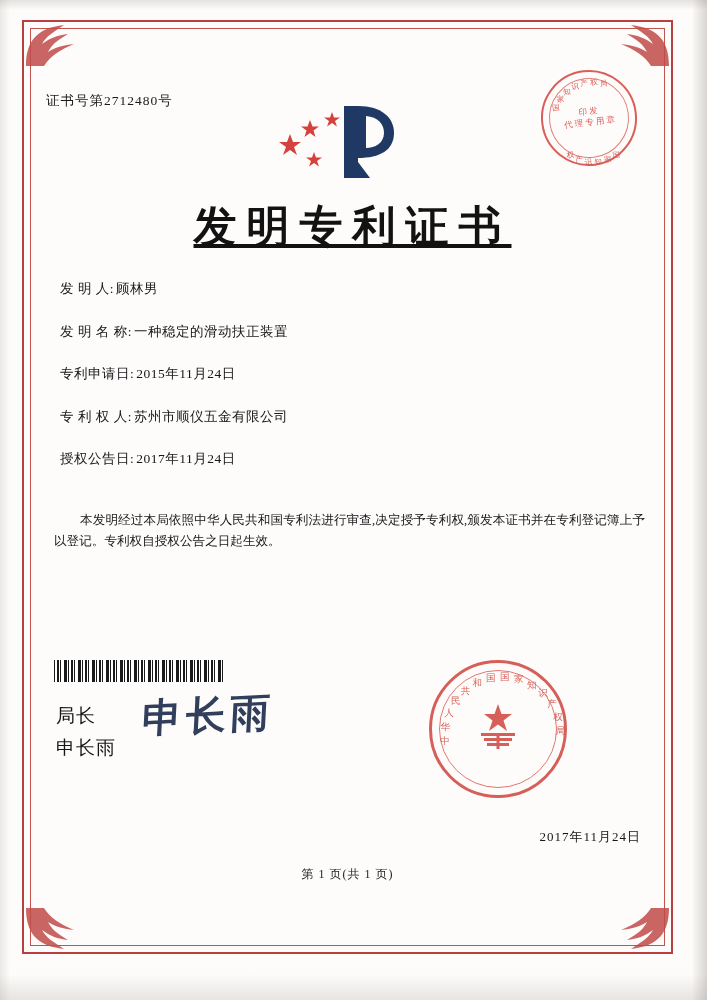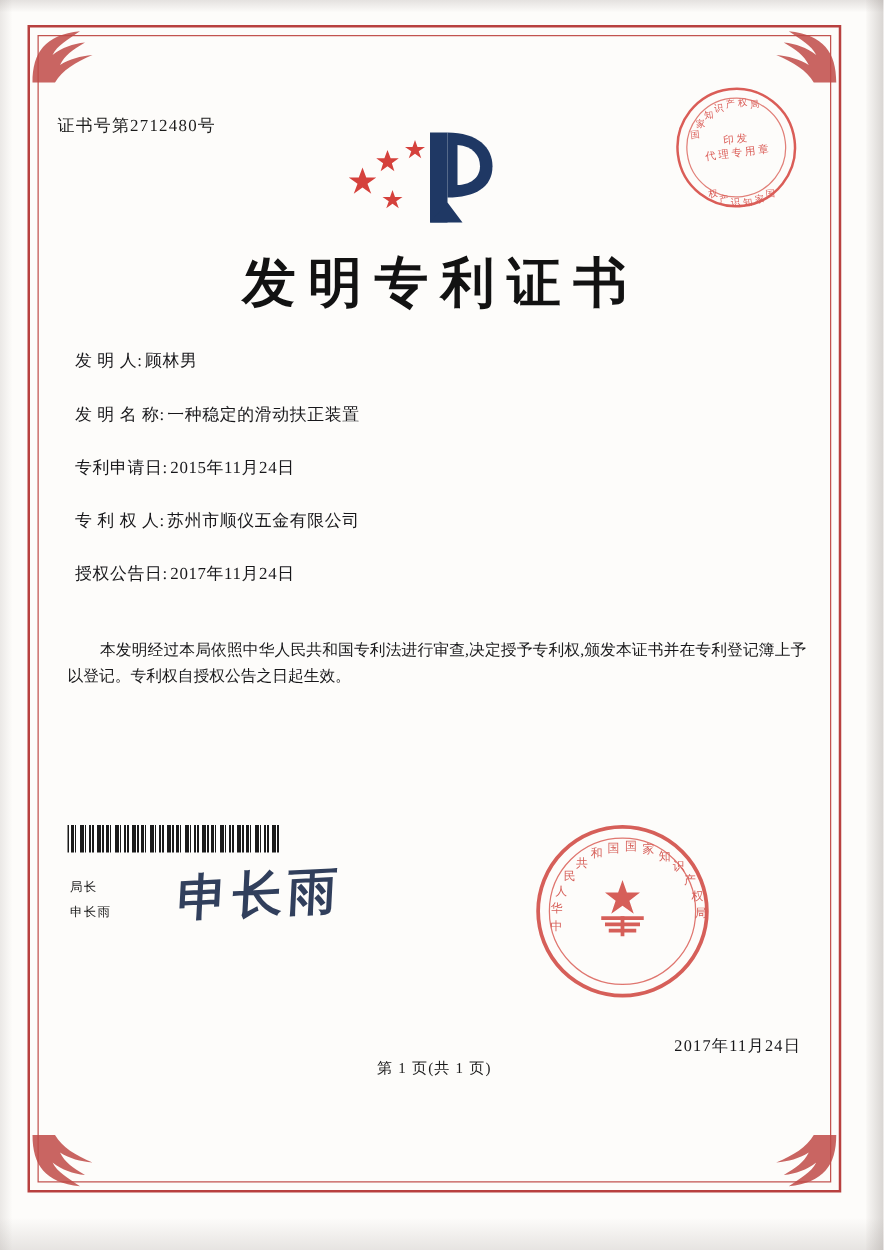--- a/index.html
+++ b/index.html
@@ -101,20 +101,21 @@
 
   
   .title {
     position: absolute; left: 0; right: 0; top: 150px;
     text-align: center;
     font-family: "Liberation Serif", serif;
     font-size: 43px; font-weight: bold;
     letter-spacing: 10px;
     color: #121212;
     text-indent: 10px;
+    text-decoration: underline;
   }
 
   
   .fields { position: absolute; left: 14px; top: 232px; right: 0; }
   .field {
     display: flex; align-items: baseline;
     margin-bottom: 24.5px;
     font-size: 13.5px; color: #17171a;
   }
   .field .label {
@@ -138,21 +139,21 @@
     background-image: repeating-linear-gradient(
       to right,
       #1a1a1a 0px, #1a1a1a 1px, #fff 1px, #fff 3px,
       #1a1a1a 3px, #1a1a1a 5px, #fff 5px, #fff 6px,
       #1a1a1a 6px, #1a1a1a 7px, #fff 7px, #fff 10px,
       #1a1a1a 10px, #1a1a1a 13px, #fff 13px, #fff 14px
     );
   }
 
   
-  .sign-block { position: absolute; left: 10px; top: 655px; font-size: 10px; color:#161616; }
+  .sign-block { position: absolute; left: 10px; top: 655px; font-size: 19px; color:#161616; }
   .sign-block .row { letter-spacing: 1px; margin-bottom: 6px; }
   .handwriting {
     position: absolute; left: 96px; top: 640px;
     font-family: "Liberation Serif", serif;
     font-size: 40px; font-weight: bold;
     color: #20304f; letter-spacing: 4px;
     transform: rotate(-3deg) skewX(-6deg);
     opacity: .92;
   }
 
@@ -175,21 +176,21 @@
     position: absolute; left: 50%; top: 50%;
     transform-origin: 0 0; white-space: nowrap;
   }
 
   
   .issue-date {
     position: absolute; right: 8px; top: 780px;
     font-size: 13px; letter-spacing: 1px; color: #17171a;
   }
   .page-foot {
-    position: absolute; left: 0; right: 0; top: 798px;
+    position: absolute; left: 0; right: 0; top: 818px;
     text-align: center; font-size: 12px; color: #1b1b1b; letter-spacing: 1px;
   }
 </style>
 </head>
 <body>
 
 <div id="page">
 
   <div class="scan-edge-top"></div>
   <div class="scan-edge-left"></div>

